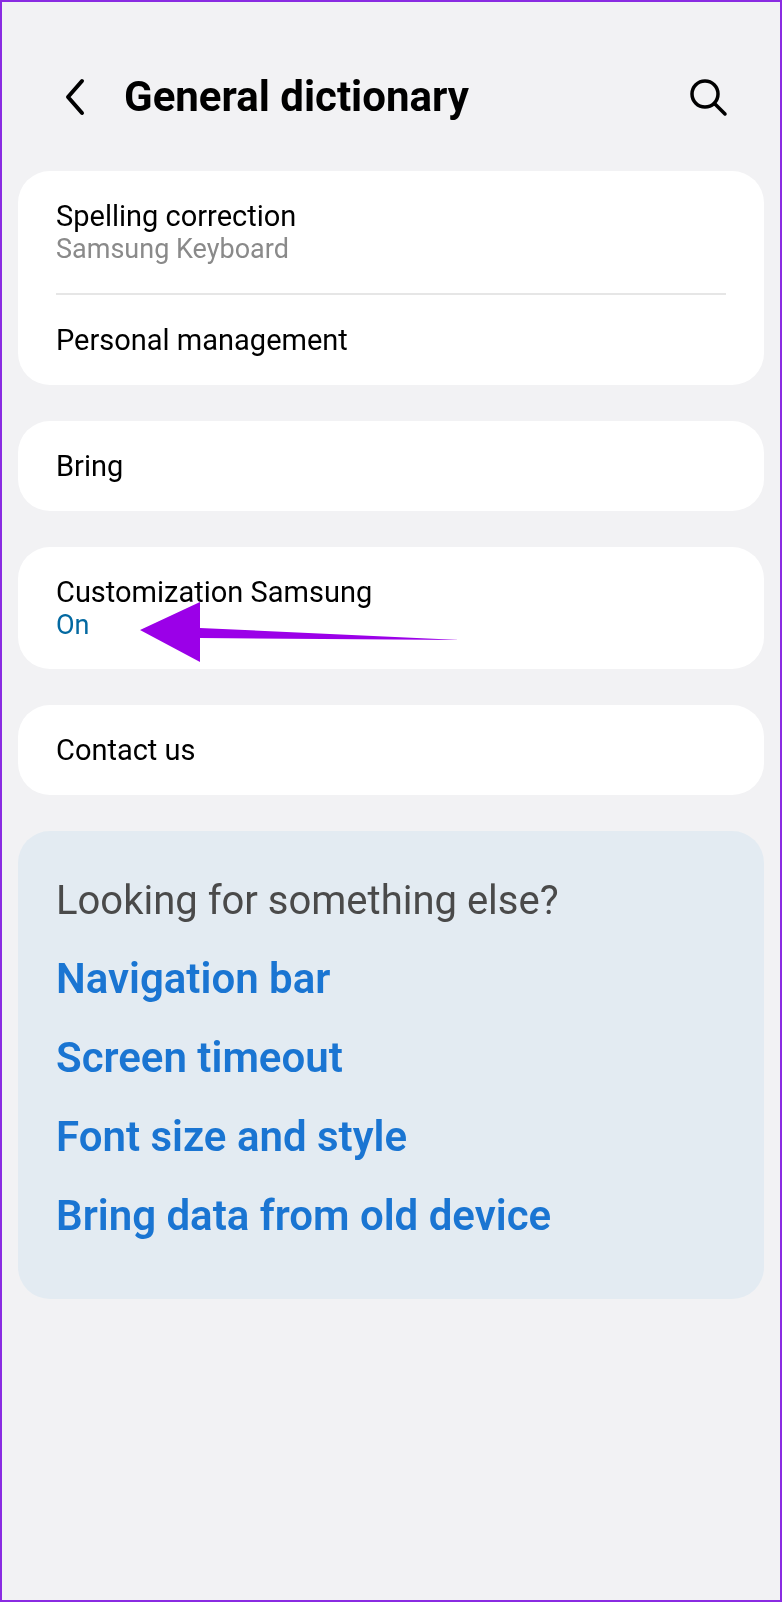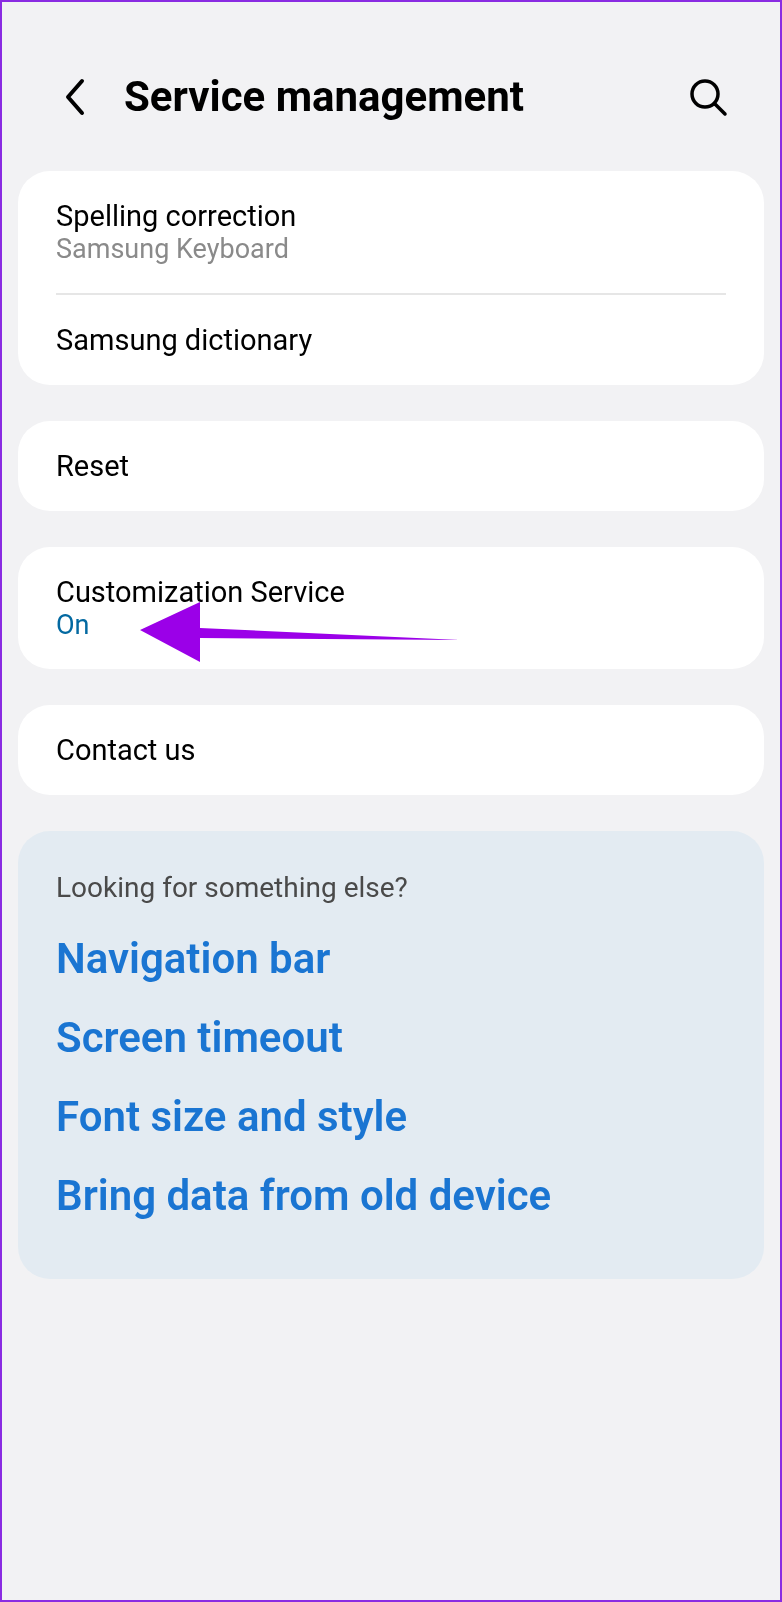--- a/index.html
+++ b/index.html
@@ -69,23 +69,24 @@
     background: #e6e6e6;
     margin: 0 38px;
   }
   .footer-card {
     background: #e3ebf2;
     border-radius: 32px;
     margin: 0 16px;
     padding: 40px 38px 50px 38px;
   }
   .footer-heading {
-    font-size: 28px;
+    font-size: 40px;
     color: #4a4a4a;
     margin-bottom: 30px;
+    margin-top: 6px;
   }
   .footer-link {
     display: block;
     font-size: 42px;
     color: #1a75d2;
     font-weight: 600;
     margin-bottom: 30px;
     cursor: pointer;
   }
   .footer-link:last-child { margin-bottom: 9px; }
@@ -99,50 +100,50 @@
 </style>
 </head>
 <body>
 
 <div class="header">
   <div class="back-btn">
     <svg width="22" height="38" viewBox="0 0 22 38">
       <path d="M19 3 L5 19 L19 35" stroke="#000" stroke-width="4" fill="none" stroke-linecap="round" stroke-linejoin="round"></path>
     </svg>
   </div>
-  <div class="title">Service management</div>
+  <div class="title">General dictionary</div>
   <div class="search-btn">
     <svg width="40" height="40" viewBox="0 0 40 40">
       <circle cx="17" cy="17" r="13" stroke="#000" stroke-width="3.5" fill="none"></circle>
       <line x1="27" y1="27" x2="37" y2="37" stroke="#000" stroke-width="3.5" stroke-linecap="round"></line>
     </svg>
   </div>
 </div>
 
 <div class="card">
   <div class="item">
     <div class="item-title">Spelling correction</div>
     <div class="item-sub">Samsung Keyboard</div>
   </div>
   <div class="divider"></div>
   <div class="divider"></div>
   <div class="item">
-    <div class="item-title">Samsung dictionary</div>
+    <div class="item-title">Personal management</div>
   </div>
 </div>
 
 <div class="card">
   <div class="item">
-    <div class="item-title">Reset</div>
+    <div class="item-title">Bring</div>
   </div>
 </div>
 
 <div class="card">
   <div class="item">
-    <div class="item-title">Customization Service</div>
+    <div class="item-title">Customization Samsung</div>
     <div class="item-sub accent">On</div>
   </div>
 </div>
 
 <div class="card">
   <div class="item">
     <div class="item-title">Contact us</div>
   </div>
 </div>
 

